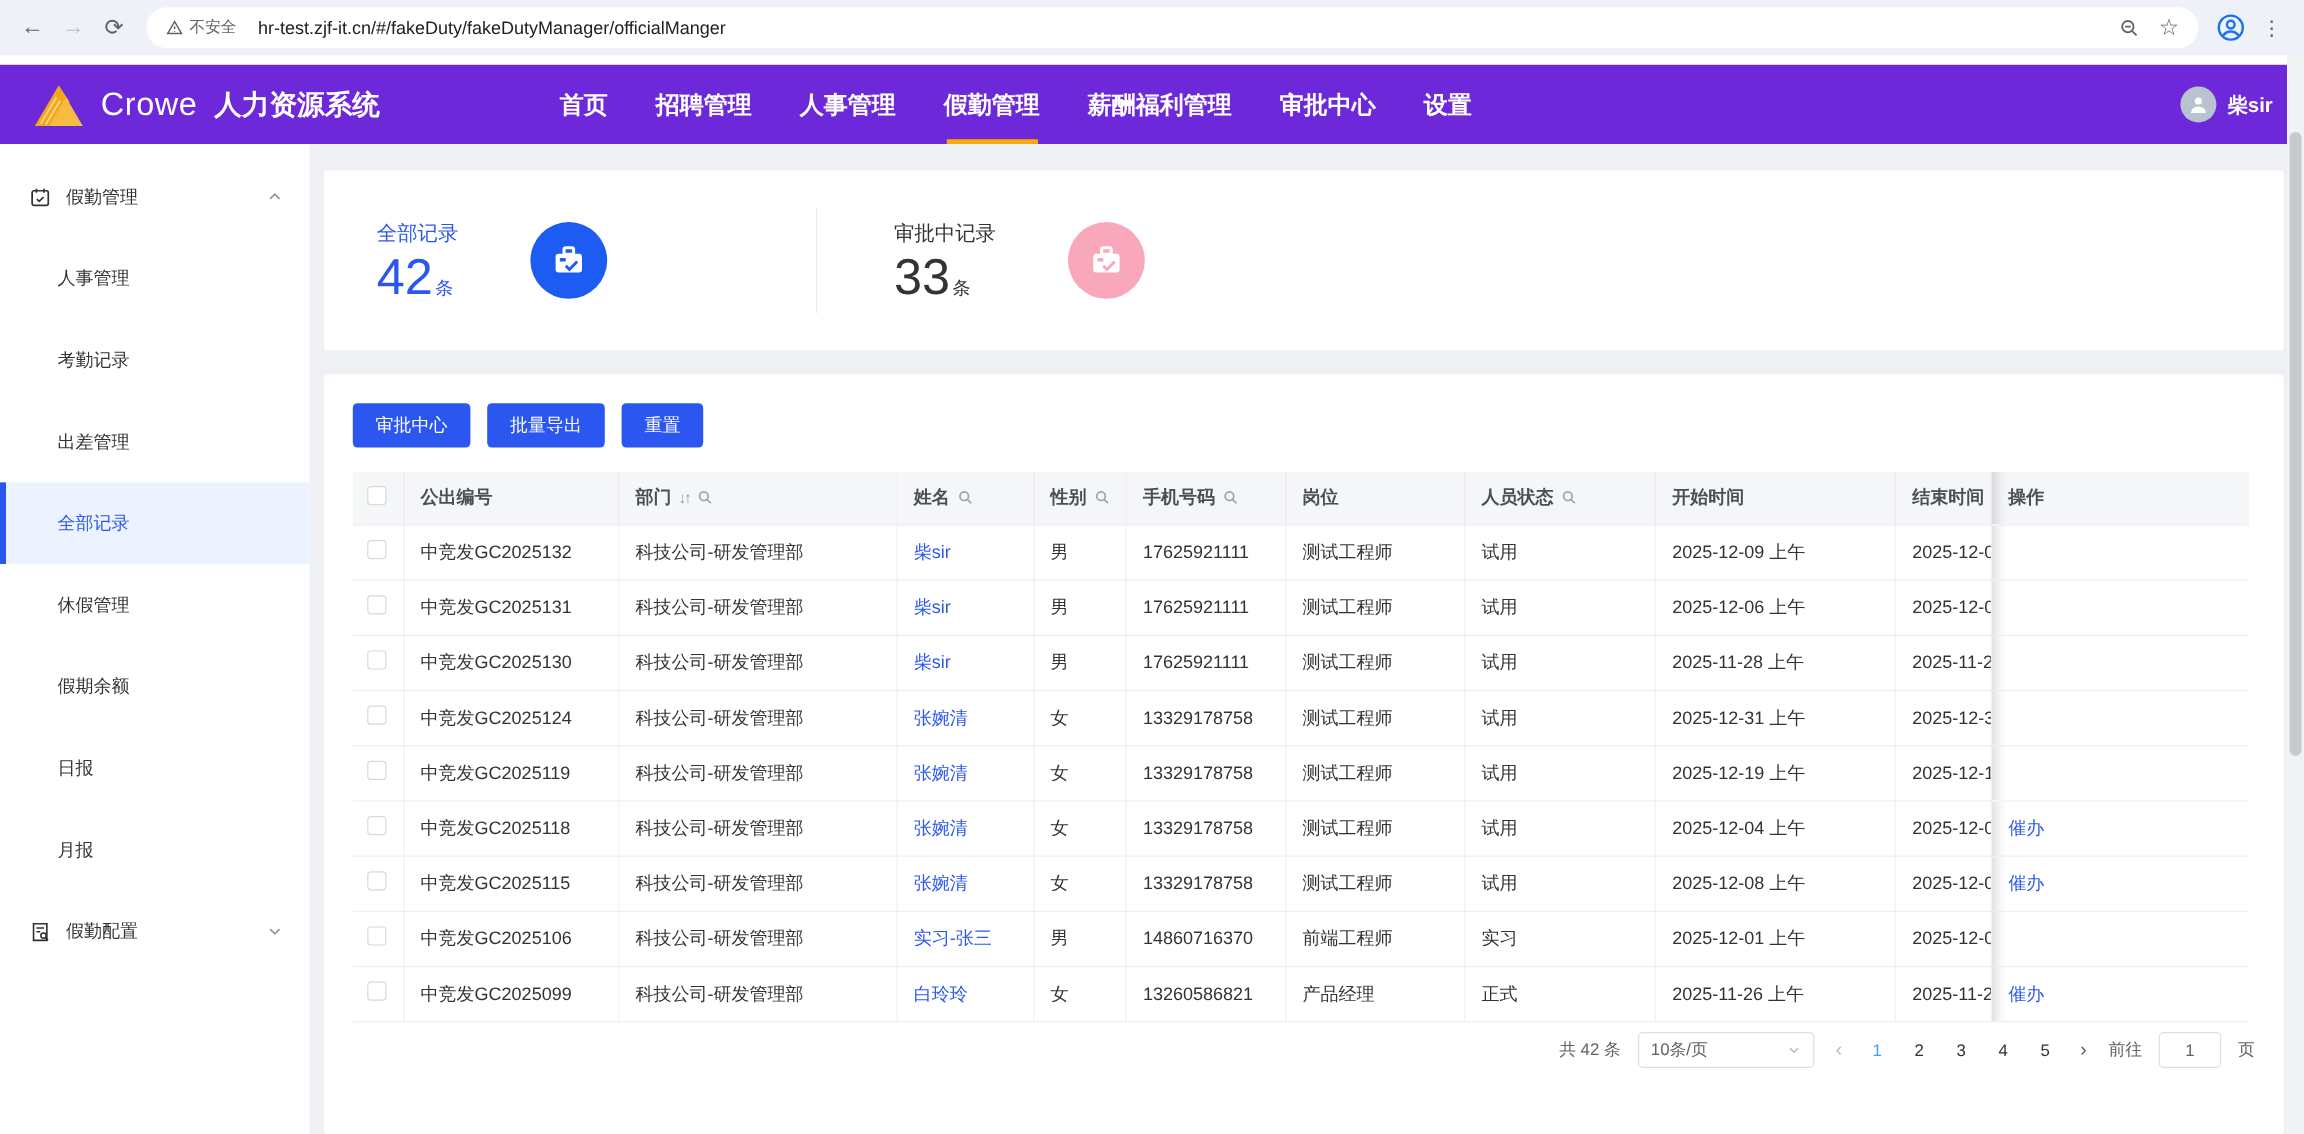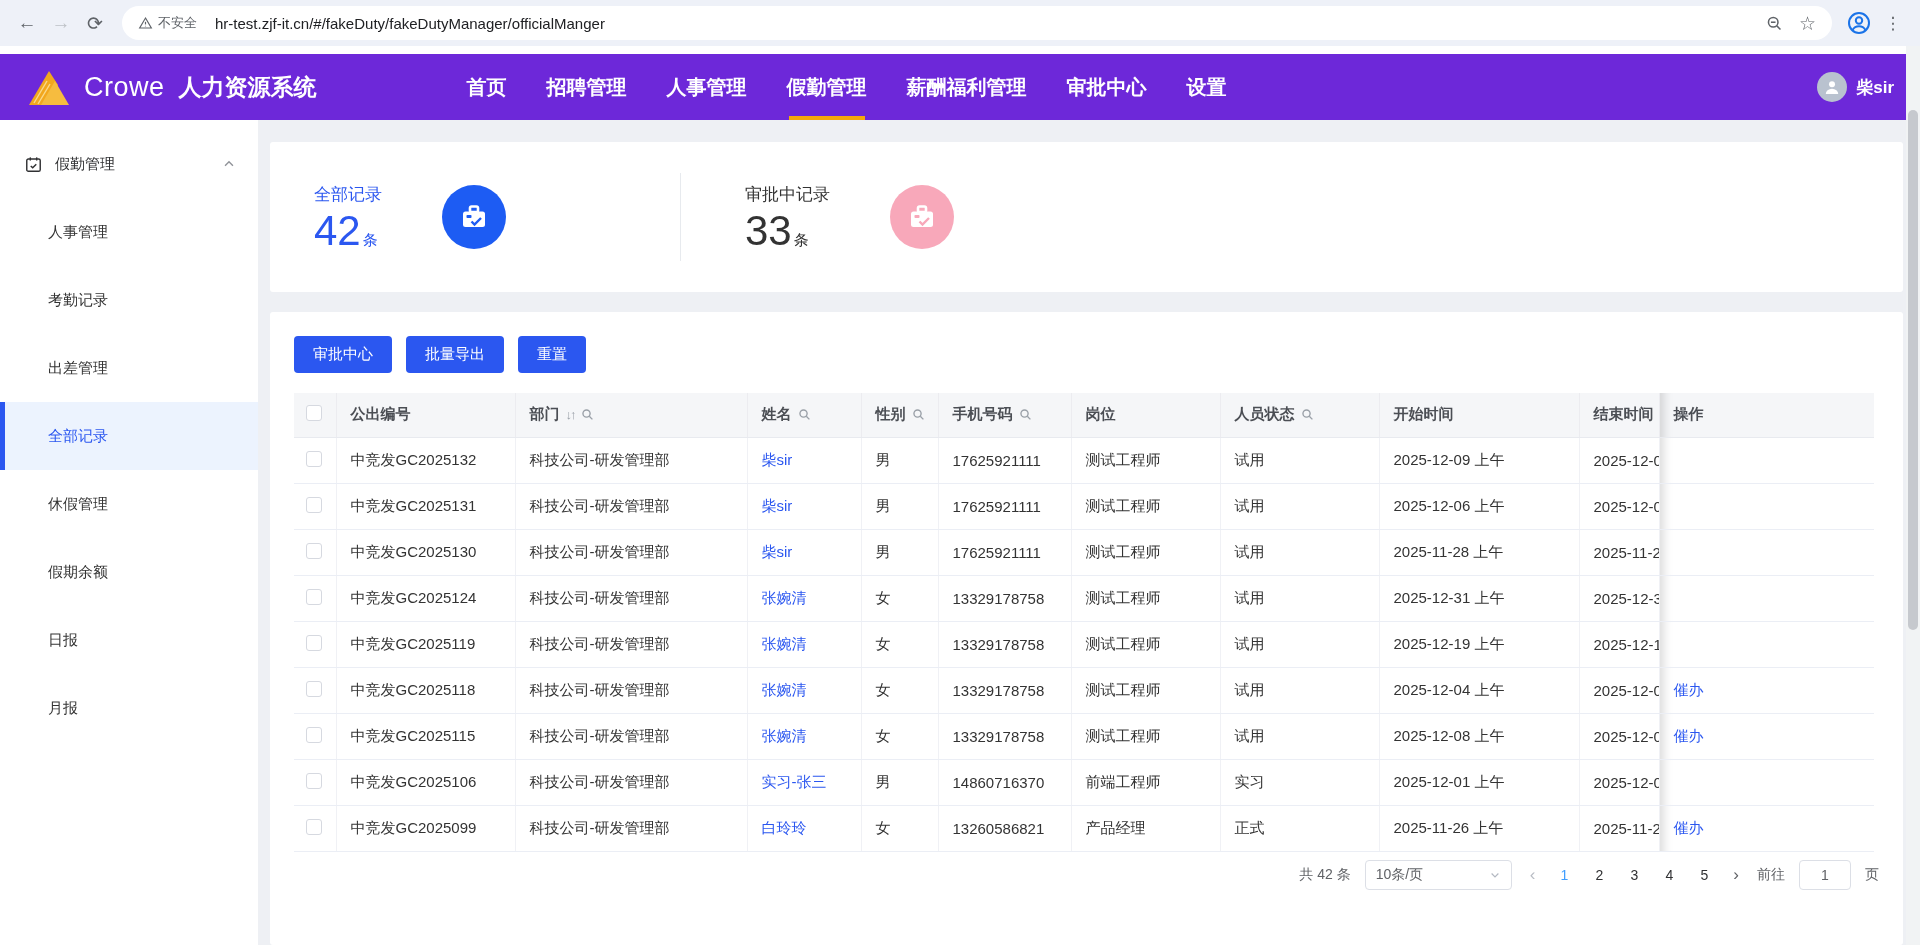--- a/index.html
+++ b/index.html
@@ -201,20 +201,37 @@
         </span>
       </div>
       <div class="side-row side-item">人事管理</div>
       <div class="side-row side-item">考勤记录</div>
       <div class="side-row side-item">出差管理</div>
       <div class="side-row side-item active">全部记录</div>
       <div class="side-row side-item">休假管理</div>
       <div class="side-row side-item">假期余额</div>
       <div class="side-row side-item">日报</div>
       <div class="side-row side-item">月报</div>
+      <div class="side-row side-group">
+        <span>
+          <svg width="19" height="19" viewBox="0 0 24 24" fill="none" stroke="#303133" stroke-width="1.7">
+            <path d="M5 3.5h14V21H5Z"></path>
+            <line x1="8" y1="8" x2="16" y2="8"></line>
+            <line x1="8" y1="12" x2="12" y2="12"></line>
+            <circle cx="15.5" cy="16" r="2.8"></circle>
+            <line x1="17.6" y1="18.2" x2="20.2" y2="20.8"></line>
+          </svg>
+        </span>
+        <span class="g-label">假勤配置</span>
+        <span class="chev">
+          <svg width="14" height="14" viewBox="0 0 16 16" fill="none" stroke="#909399" stroke-width="1.6">
+            <path d="M3.5 6 8 10.5 12.5 6"></path>
+          </svg>
+        </span>
+      </div>
     </div>
 
   <div class="main">
 
     <div class="stats-card" id="stats-card">
         <div class="stat">
           <div class="nums">
             <div class="s-label" style="color: rgb(43, 87, 240);">全部记录</div>
             <div class="s-value" style="color: rgb(43, 87, 240);">42<span class="s-unit">条</span></div>
           </div>

